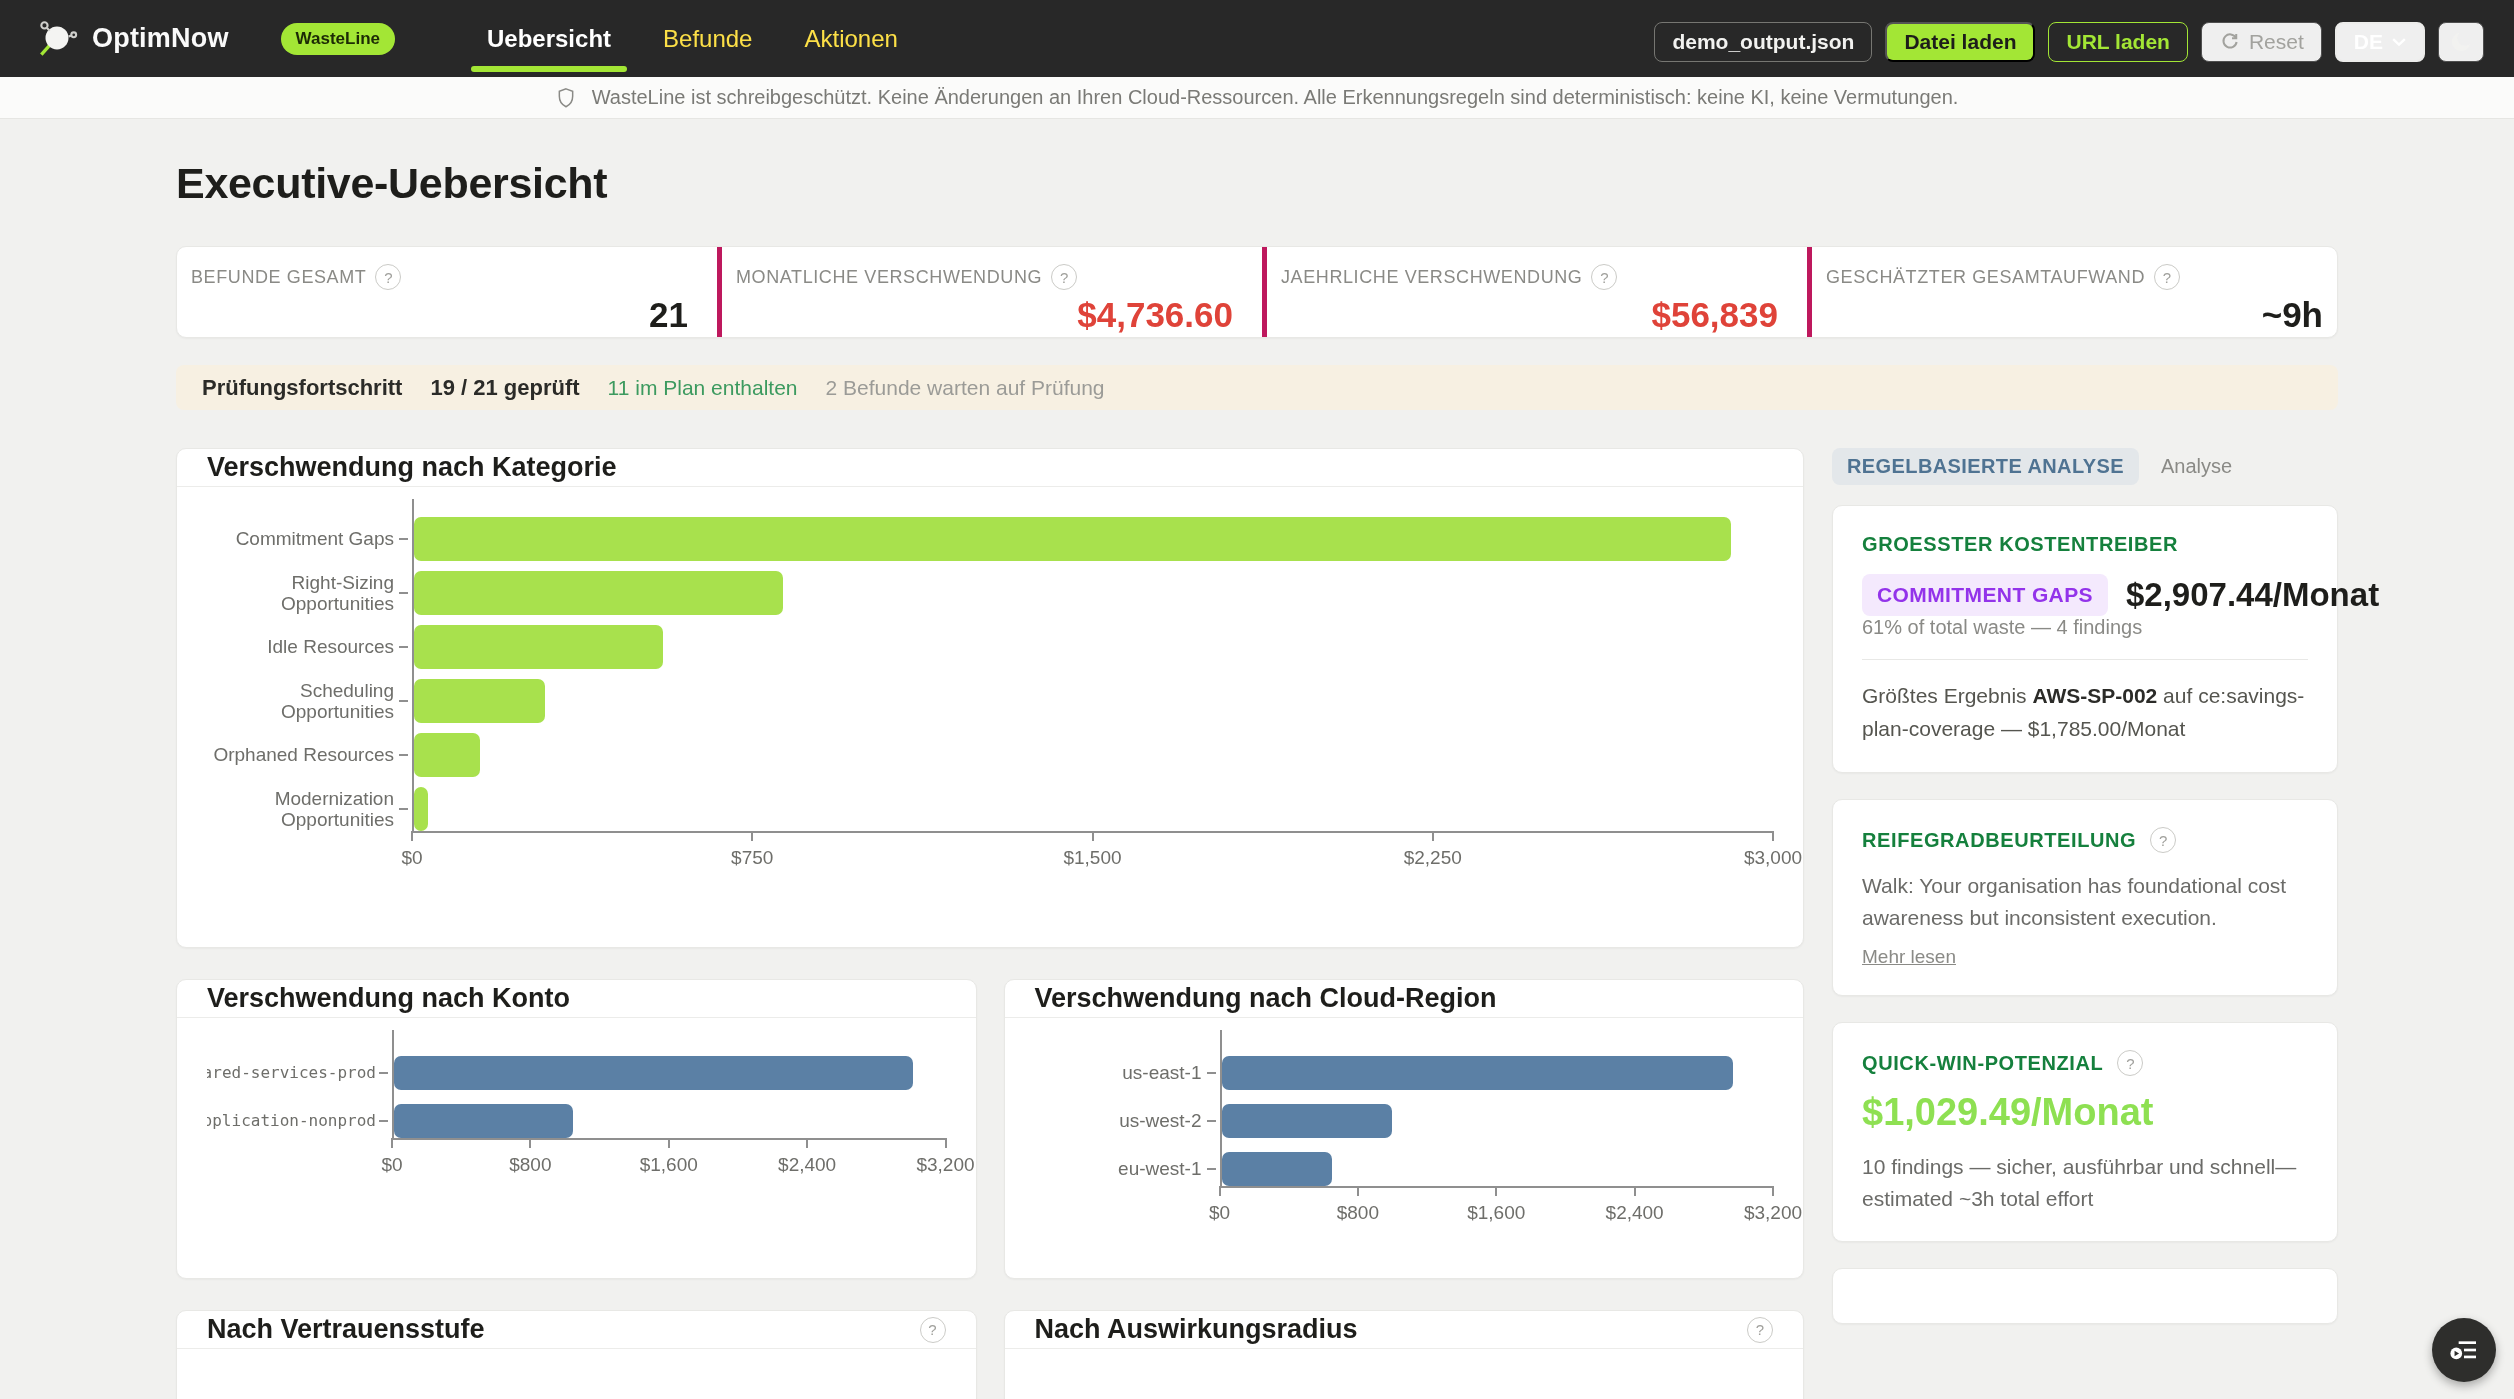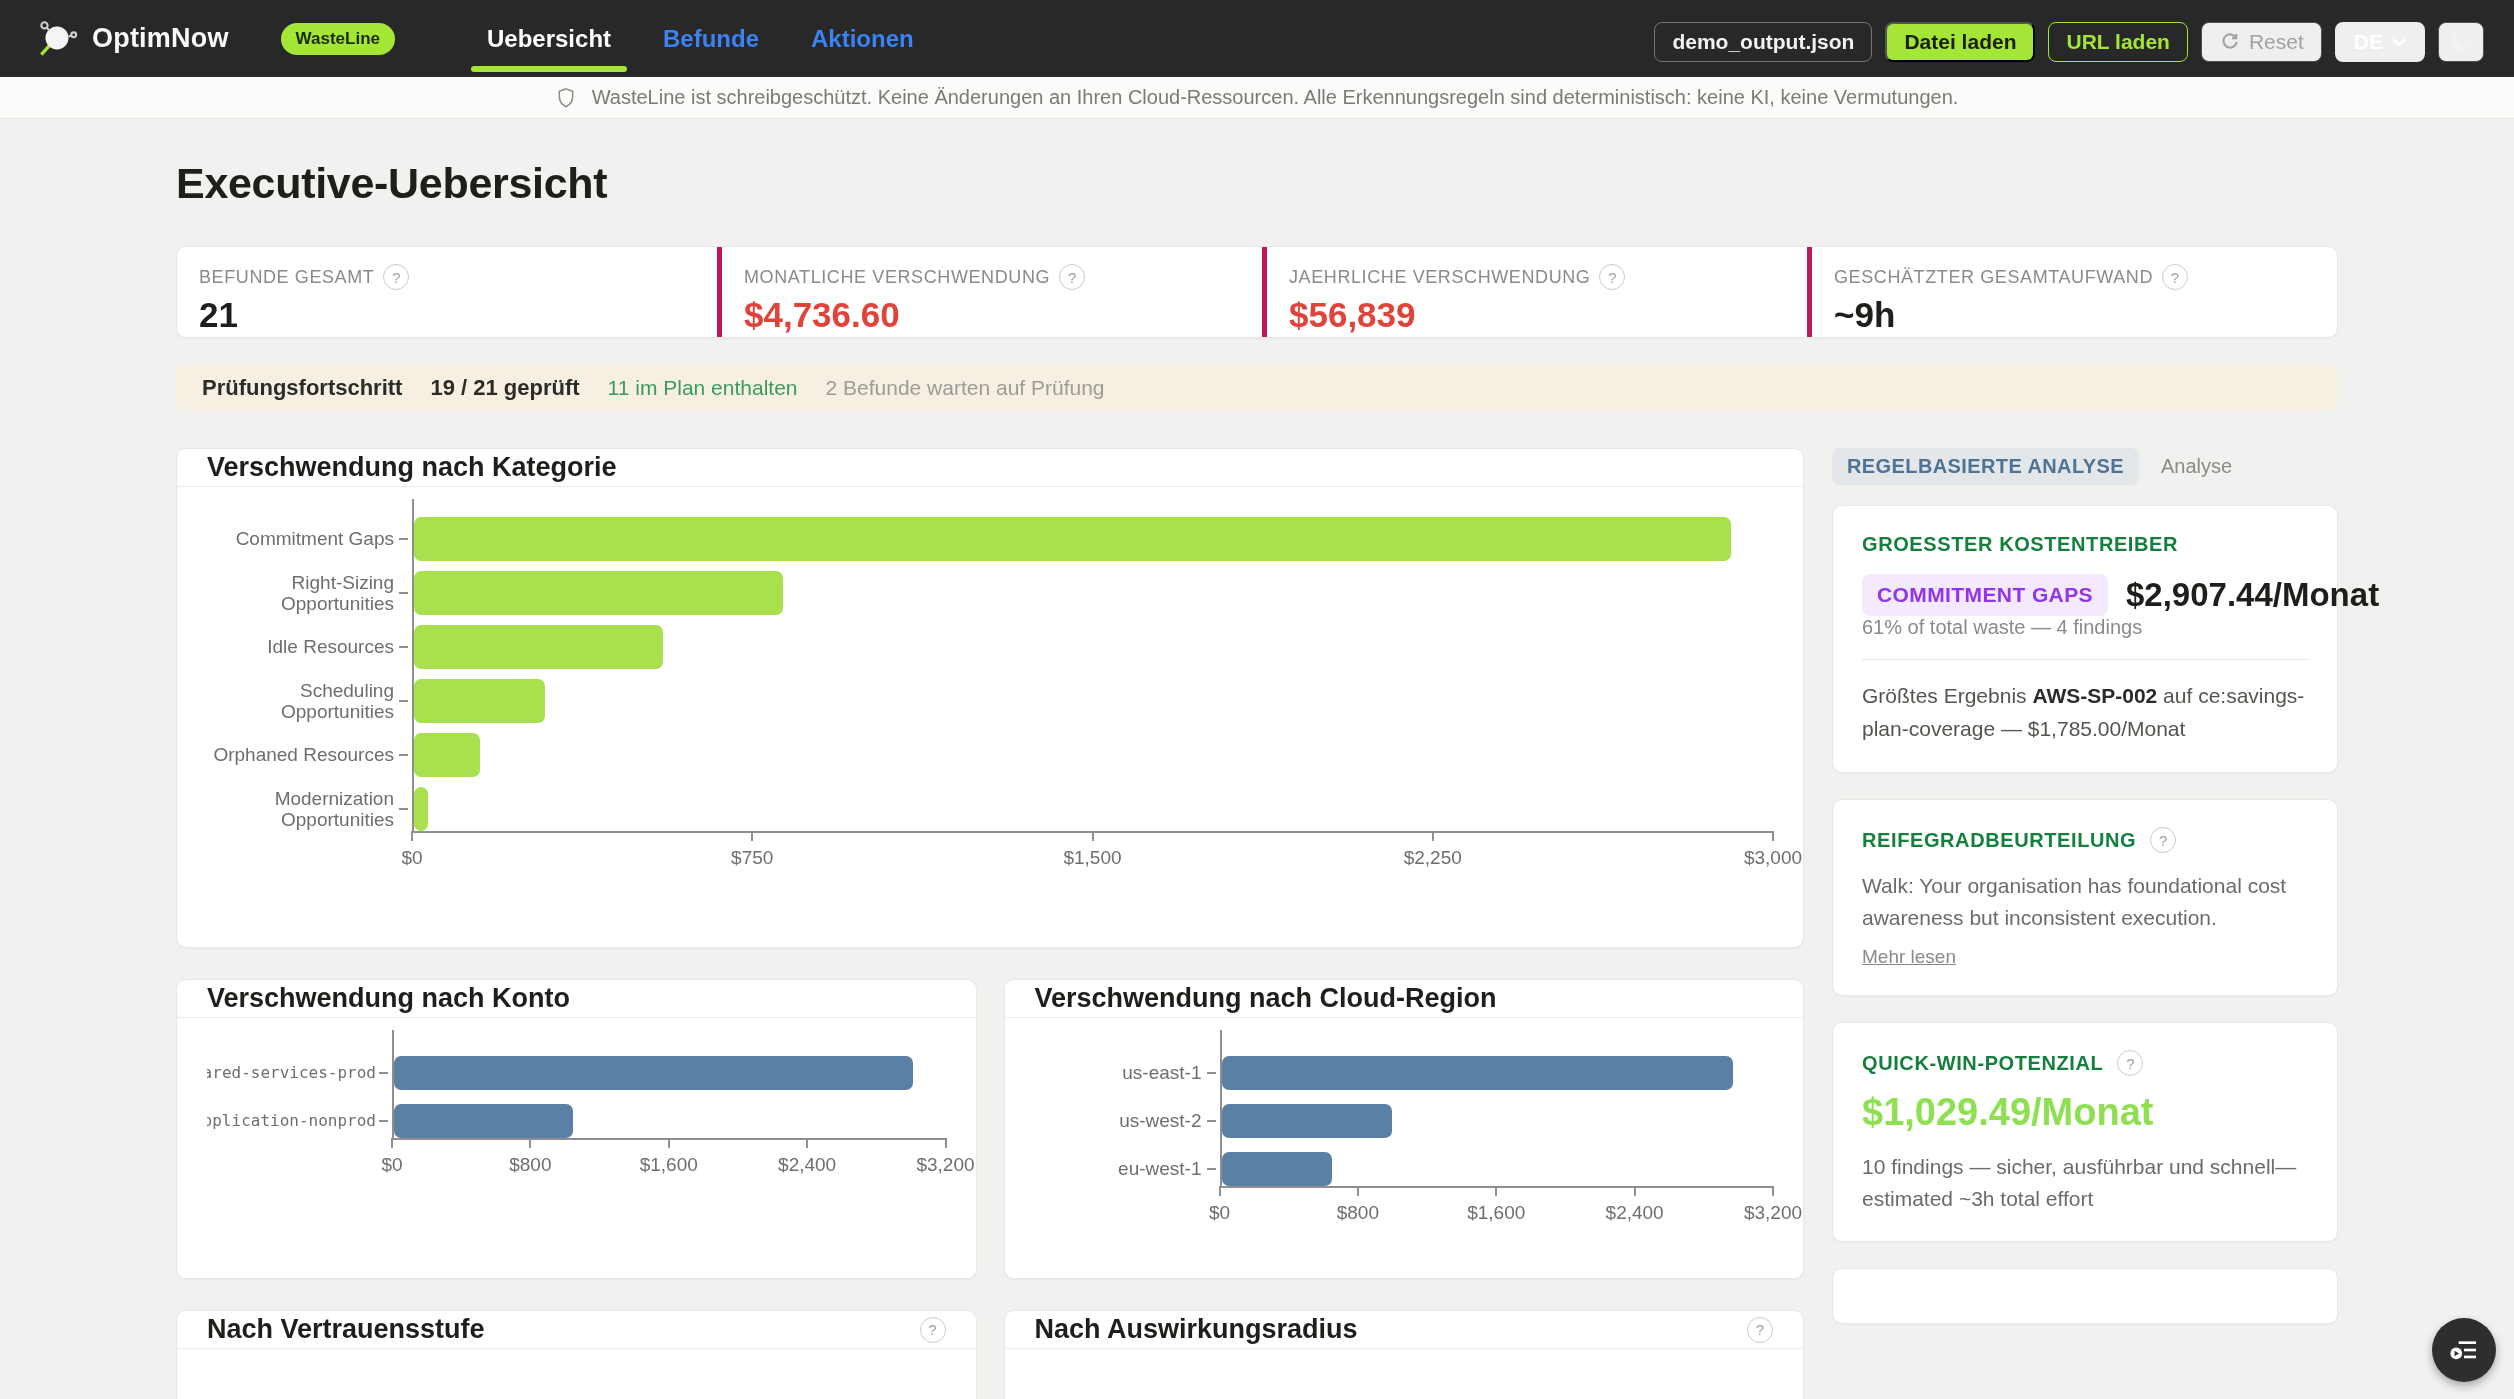--- a/index.html
+++ b/index.html
@@ -13,21 +13,21 @@
   
   .topnav { height:77px; background:#282828; display:flex; align-items:center;
     justify-content:space-between; padding:0 30px 0 34px; }
   .nav-left { display:flex; align-items:center; height:100%; }
   .logo { width:46px; height:46px; display:block; }
   .brand { color:#fafafa; font-size:27px; font-weight:bold; margin-left:12px; letter-spacing:.2px; }
   .product-badge { margin-left:52px; background:#a3e635; color:#1c2a05; font-size:17px;
     font-weight:bold; padding:6px 15px; border-radius:999px; }
   .nav-tabs { display:flex; align-items:center; height:100%; margin-left:74px; gap:16px; }
   .nav-tab { position:relative; height:100%; display:flex; align-items:center;
-    padding:0 18px; font-size:24px; color:#3b82f6; font-weight:700; cursor:pointer; }
+    padding:0 18px; font-size:24px; color:#fde047; font-weight:400; cursor:pointer; }
   .nav-tab.active { color:#ffffff; font-weight:bold; }
   .nav-tab.active::after { content:''; position:absolute; left:2px; right:2px; bottom:5px;
     height:6px; border-radius:3px; background:#a3e635; }
   .nav-right { display:flex; align-items:center; gap:13px;margin-top:6px; }
   .chip, .btn { height:40px; display:inline-flex; align-items:center; border-radius:8px;
     font-size:21px; font-weight:bold; padding:0 17px; }
   .chip { border:1.5px solid #767672; color:#f2f2f0; }
   .btn-lime { background:#a3e635; color:#1d1d1a; }
   .btn-outline-lime { border:1.5px solid #a3e635; color:#a3e635; background:transparent; }
   .btn-ghost { border:1.5px solid #4f4f4f; color:#a2a29e; gap:8px; font-weight:500; }
@@ -41,21 +41,21 @@
 
   
   main { width:2162px; margin:0 auto; padding-top:40px; }
   h1 { font-size:43px; font-weight:800; color:#1e1e1b; letter-spacing:-.3px; }
 
   .card { background:#ffffff; border:1px solid #e8e8e5; border-radius:10px;
     box-shadow:0 1px 2px rgba(0,0,0,.04); }
 
   
   .stats { margin-top:38px; display:flex; height:92px; overflow:hidden; }
-  .stat-cell { flex:1; padding:17px 22px; }
+  .stat-cell { flex:1; padding:17px 14px;text-align:right; }
   .stat-cell + .stat-cell { border-left:5px solid #be185d;margin-left:15px; }
   .stat-label-row { display:flex; align-items:center; gap:9px; }
   .stat-label { font-size:18px; font-weight:500; color:#8a8a86; letter-spacing:.6px; }
   .help-circle { width:26px; height:26px; min-width:26px; border:1.5px solid #cbcbc7;
     border-radius:50%; display:inline-flex; align-items:center; justify-content:center;
     font-size:15px; color:#a0a09c; cursor:pointer; }
   .stat-value { font-size:35px; font-weight:bold; color:#1e1e1b; margin-top:5px; }
   .stat-value.red { color:#df4339; }
 
   

